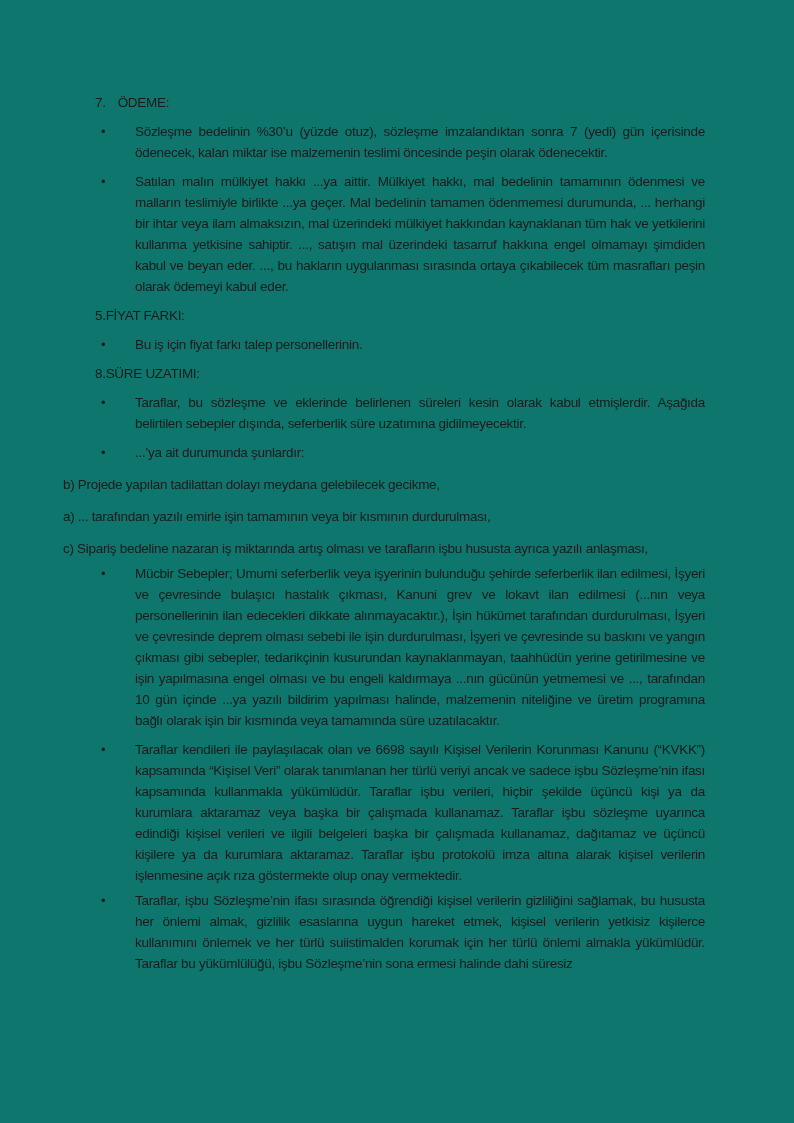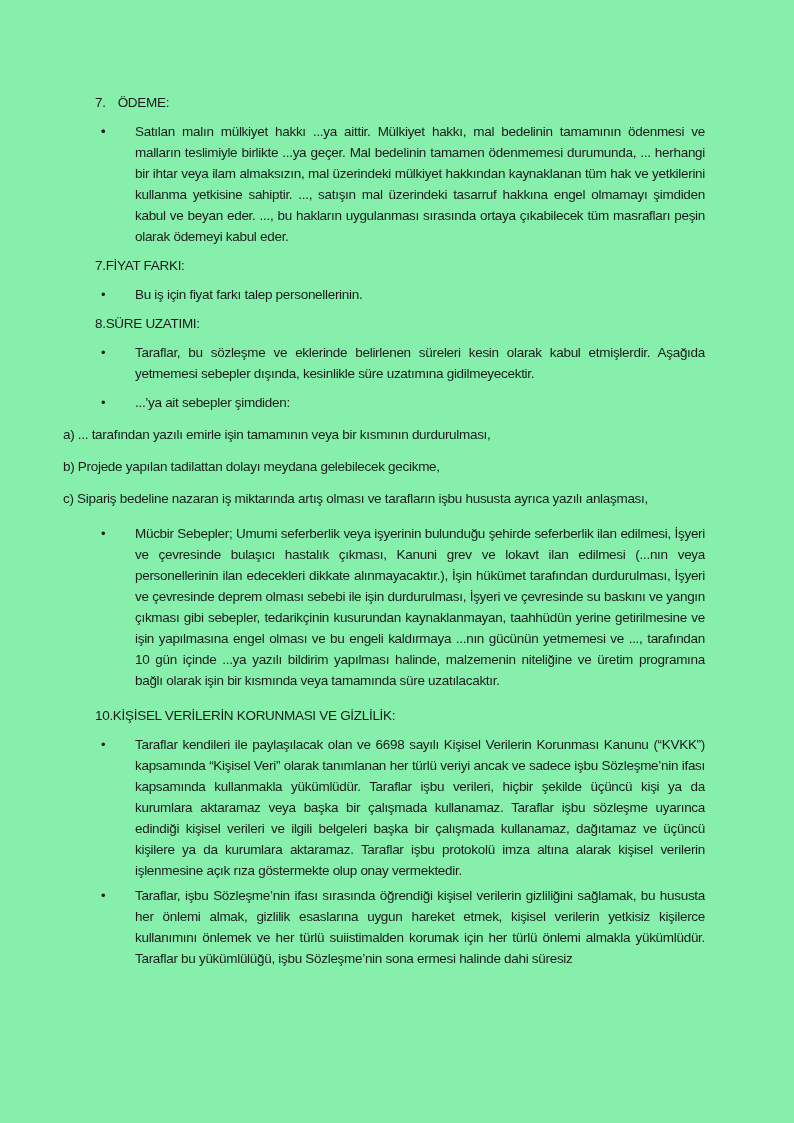--- a/index.html
+++ b/index.html
@@ -6,21 +6,21 @@
   html, body {
     margin: 0;
     padding: 0;
     background: #ffffff;
   }
   .page {
     position: relative;
     width: 794px;
     height: 1123px;
     margin: 0 auto;
-    background: #86efac;
+    background: #0f766e;
     box-sizing: border-box;
     padding: 92px 89px 0 63px;
     overflow: hidden;
     font-family: "Liberation Sans", "DejaVu Sans", sans-serif;
     font-size: 13.5px;
     letter-spacing: -0.3px;
     color: #1b1b1b;
   }
   .para {
     margin: 0 0 8px 0;
@@ -53,39 +53,38 @@
   .mb-4  { margin-bottom: 4px; }
   .mt-14 { margin-top: 14px; }
 </style>
 </head>
 <body>
 
 <div class="page">
 
   <p class="para heading"><span>7.</span><span class="num-gap"></span><span>ÖDEME:</span></p>
 
-  <p class="para bullet-item"><span class="marker">•</span></p>
+  <p class="para bullet-item"><span class="marker">•</span><span>Sözleşme bedelinin %30’u (yüzde otuz), sözleşme imzalandıktan sonra 7 (yedi) gün içerisinde ödenecek, kalan miktar ise malzemenin teslimi öncesinde peşin olarak ödenecektir.</span></p>
 
   <p class="para bullet-item"><span class="marker">•</span><span>Satılan malın mülkiyet hakkı ...ya aittir. Mülkiyet hakkı, mal bedelinin tamamının ödenmesi ve malların teslimiyle birlikte ...ya geçer. Mal bedelinin tamamen ödenmemesi durumunda, ... herhangi bir ihtar veya ilam almaksızın, mal üzerindeki mülkiyet hakkından kaynaklanan tüm hak ve yetkilerini kullanma yetkisine sahiptir. ..., satışın mal üzerindeki tasarruf hakkına engel olmamayı şimdiden kabul ve beyan eder. ..., bu hakların uygulanması sırasında ortaya çıkabilecek tüm masrafları peşin olarak ödemeyi kabul eder.</span></p>
 
-  <p class="para heading">7.FİYAT FARKI:</p>
+  <p class="para heading">5.FİYAT FARKI:</p>
 
   <p class="para bullet-item"><span class="marker">•</span><span>Bu iş için fiyat farkı talep personellerinin.</span></p>
 
   <p class="para heading">8.SÜRE UZATIMI:</p>
 
-  <p class="para bullet-item"><span class="marker">•</span><span>Taraflar, bu sözleşme ve eklerinde belirlenen  süreleri kesin olarak kabul etmişlerdir. Aşağıda yetmemesi sebepler dışında, kesinlikle süre uzatımına gidilmeyecektir.</span></p>
+  <p class="para bullet-item"><span class="marker">•</span><span>Taraflar, bu sözleşme ve eklerinde belirlenen  süreleri kesin olarak kabul etmişlerdir. Aşağıda belirtilen sebepler dışında, seferberlik süre uzatımına gidilmeyecektir.</span></p>
 
-  <p class="para bullet-item mb-11"><span class="marker">•</span><span>...’ya ait sebepler şimdiden:</span></p>
+  <p class="para bullet-item mb-11"><span class="marker">•</span><span>...’ya ait durumunda şunlardır:</span></p>
 
+  <p class="para lettered">b) Projede yapılan tadilattan dolayı meydana gelebilecek gecikme,</p>
   <p class="para lettered">a) ... tarafından yazılı emirle işin tamamının veya bir kısmının durdurulması,</p>
-  <p class="para lettered">b) Projede yapılan tadilattan dolayı meydana gelebilecek gecikme,</p>
-  <p class="para lettered" style="margin-bottom:14px">c) Sipariş bedeline nazaran iş miktarında artış olması ve tarafların işbu hususta ayrıca yazılı anlaşması,</p>
+  <p class="para lettered" style="margin-bottom:4px">c) Sipariş bedeline nazaran iş miktarında artış olması ve tarafların işbu hususta ayrıca yazılı anlaşması,</p>
 
   <p class="para bullet-item"><span class="marker">•</span><span>Mücbir Sebepler; Umumi seferberlik veya işyerinin bulunduğu şehirde seferberlik ilan edilmesi, İşyeri ve çevresinde bulaşıcı  hastalık çıkması, Kanuni grev ve lokavt ilan edilmesi (...nın veya personellerinin ilan edecekleri dikkate alınmayacaktır.), İşin hükümet tarafından durdurulması, İşyeri ve çevresinde deprem olması sebebi ile işin durdurulması, İşyeri ve çevresinde su baskını ve yangın çıkması gibi sebepler, tedarikçinin kusurundan kaynaklanmayan, taahhüdün yerine getirilmesine ve işin yapılmasına engel olması ve bu engeli kaldırmaya ...nın gücünün yetmemesi ve ..., tarafından 10 gün içinde ...ya  yazılı bildirim yapılması halinde, malzemenin niteliğine ve üretim programına bağlı olarak işin bir kısmında veya tamamında süre uzatılacaktır.</span></p>
 
-  <p class="para heading mt-14">10.KİŞİSEL VERİLERİN KORUNMASI VE GİZLİLİK:</p>
 
   <p class="para bullet-item mb-4"><span class="marker">•</span><span>Taraflar kendileri ile paylaşılacak olan ve 6698 sayılı Kişisel Verilerin  Korunması Kanunu (“KVKK”) kapsamında “Kişisel Veri” olarak tanımlanan her türlü veriyi ancak ve sadece işbu Sözleşme’nin ifası kapsamında kullanmakla yükümlüdür. Taraflar işbu verileri, hiçbir şekilde üçüncü kişi ya da kurumlara aktaramaz veya başka bir çalışmada kullanamaz. Taraflar işbu sözleşme uyarınca edindiği kişisel verileri ve ilgili belgeleri başka bir çalışmada kullanamaz, dağıtamaz ve üçüncü kişilere ya da kurumlara aktaramaz. Taraflar işbu protokolü imza altına alarak kişisel verilerin işlenmesine açık rıza göstermekte olup onay vermektedir.</span></p>
 
   <p class="para bullet-item"><span class="marker">•</span><span>Taraflar, işbu Sözleşme’nin ifası sırasında öğrendiği kişisel verilerin gizliliğini sağlamak, bu hususta her önlemi almak, gizlilik esaslarına uygun hareket etmek, kişisel verilerin yetkisiz kişilerce kullanımını önlemek ve her türlü suiistimalden korumak için her türlü önlemi almakla yükümlüdür. Taraflar bu yükümlülüğü, işbu Sözleşme’nin sona ermesi halinde dahi süresiz</span></p>
 
 </div>
 
 </body></html>

